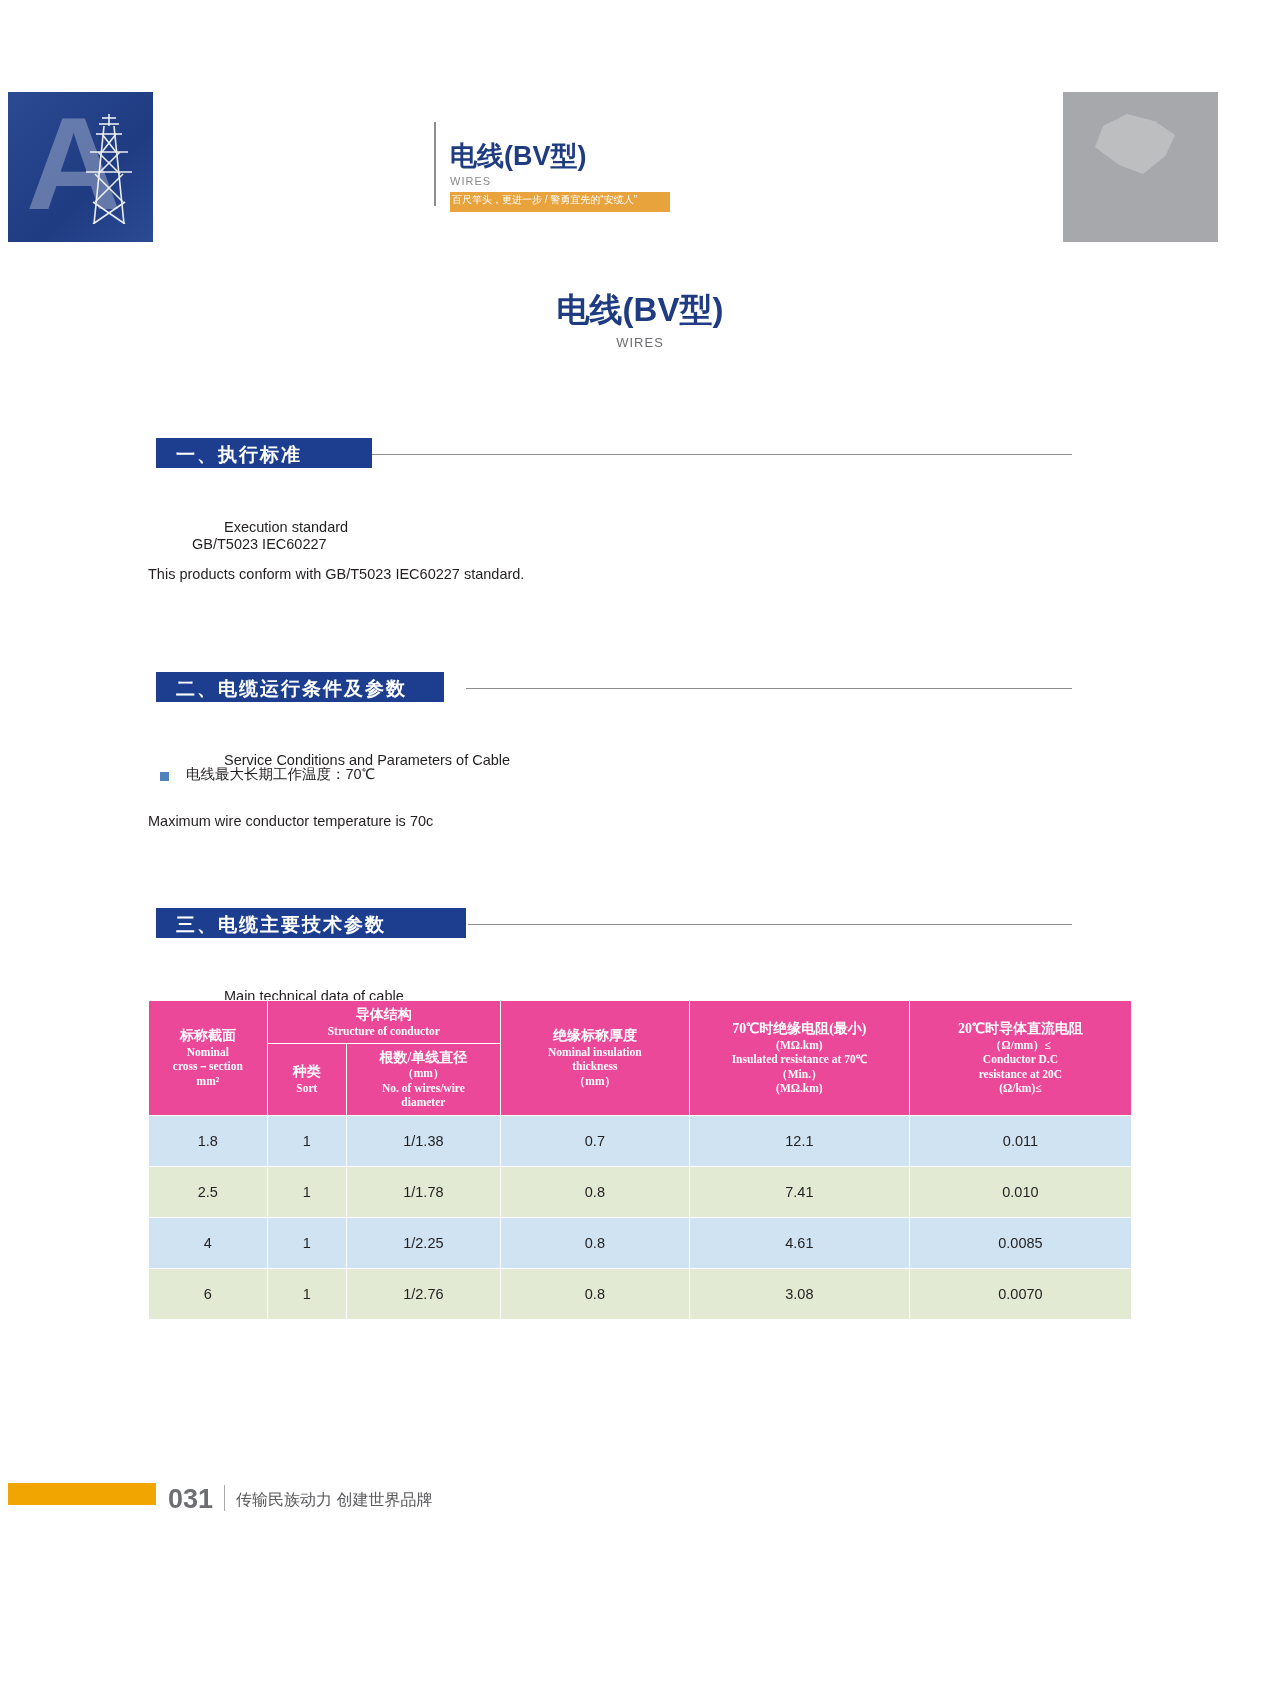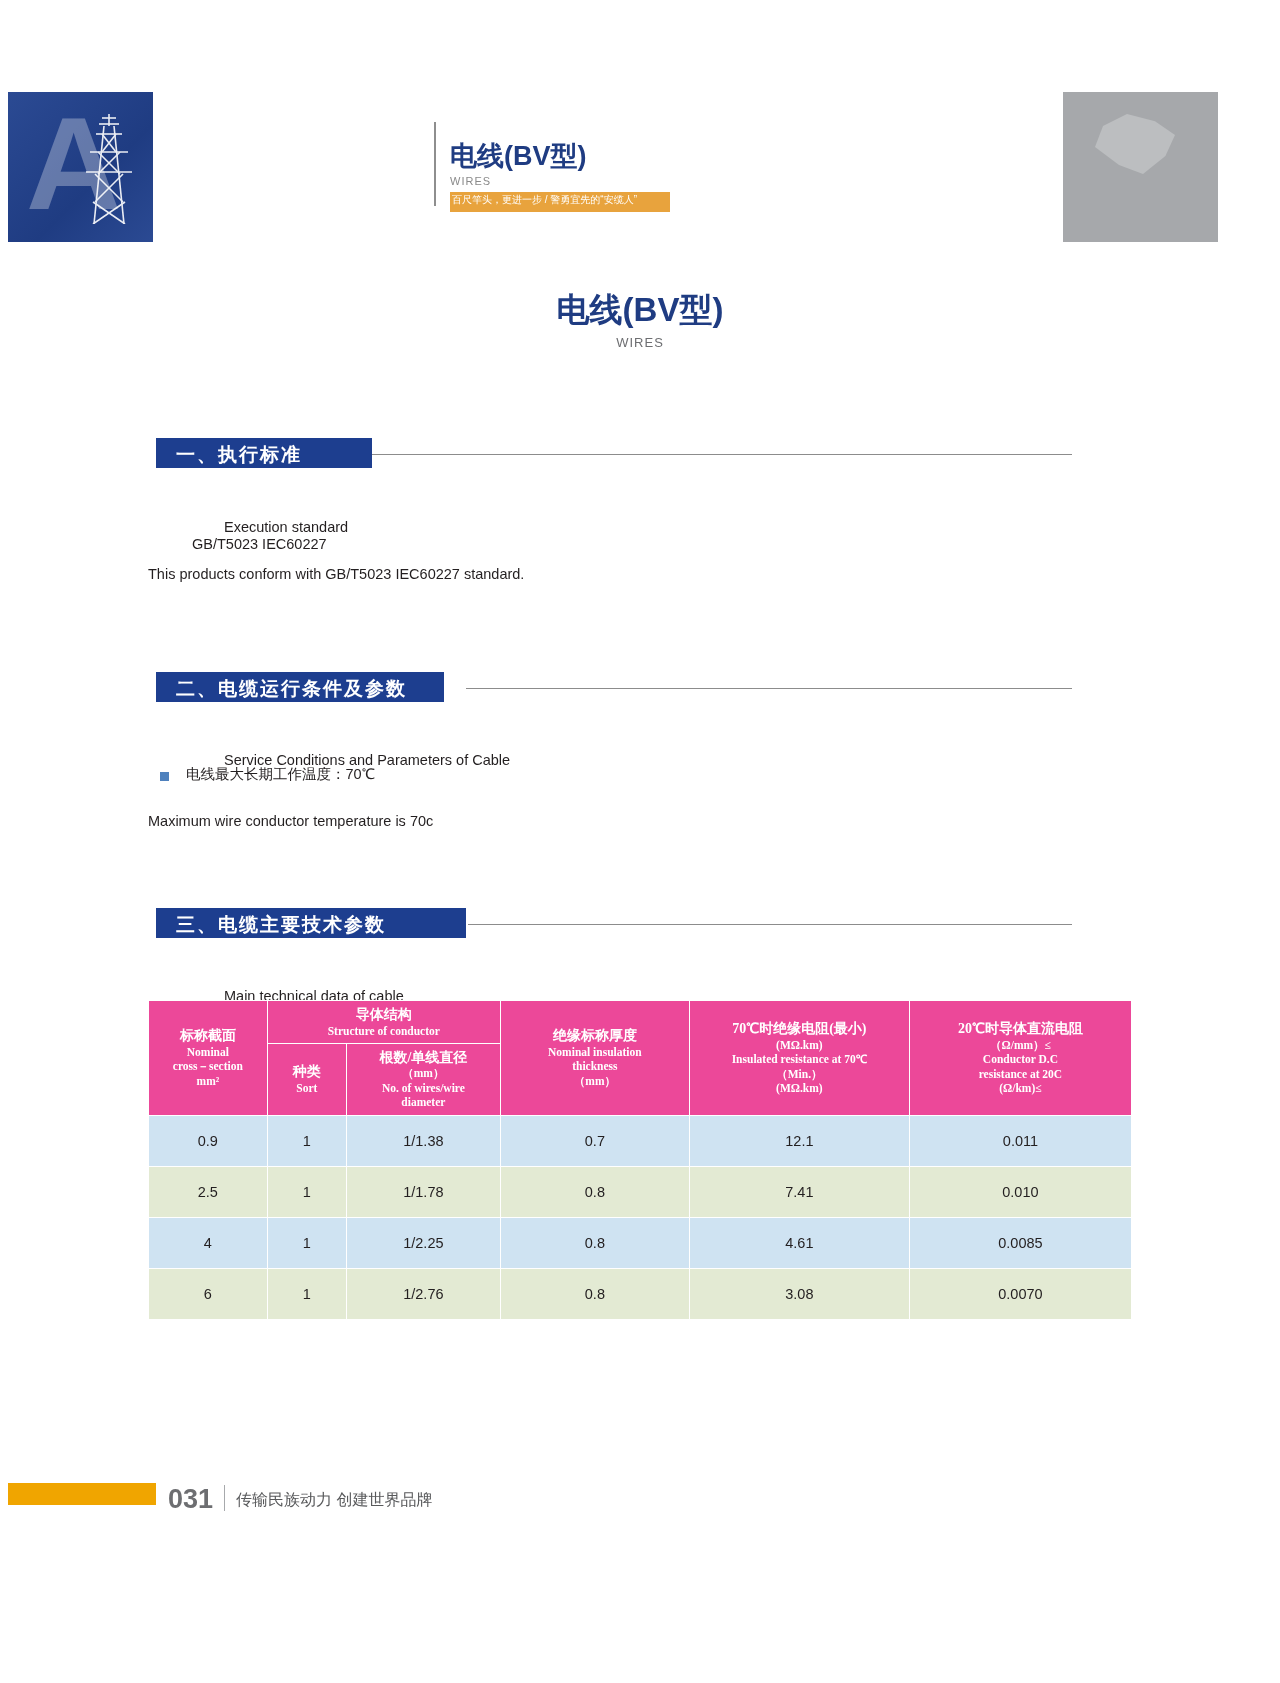--- a/index.html
+++ b/index.html
@@ -387,21 +387,21 @@
       </th>
       <th>
         <span class="cn">根数/单线直径</span>
         <span class="sm">（mm）</span>
         <span class="sm">No. of wires/wire<br>diameter</span>
       </th>
     </tr>
   </thead>
   <tbody>
     <tr class="odd">
-      <td>0.9</td>
+      <td>1.8</td>
       <td>1</td>
       <td>1/1.38</td>
       <td>0.7</td>
       <td>12.1</td>
       <td>0.011</td>
     </tr>
     <tr class="even">
       <td>2.5</td>
       <td>1</td>
       <td>1/1.78</td>

